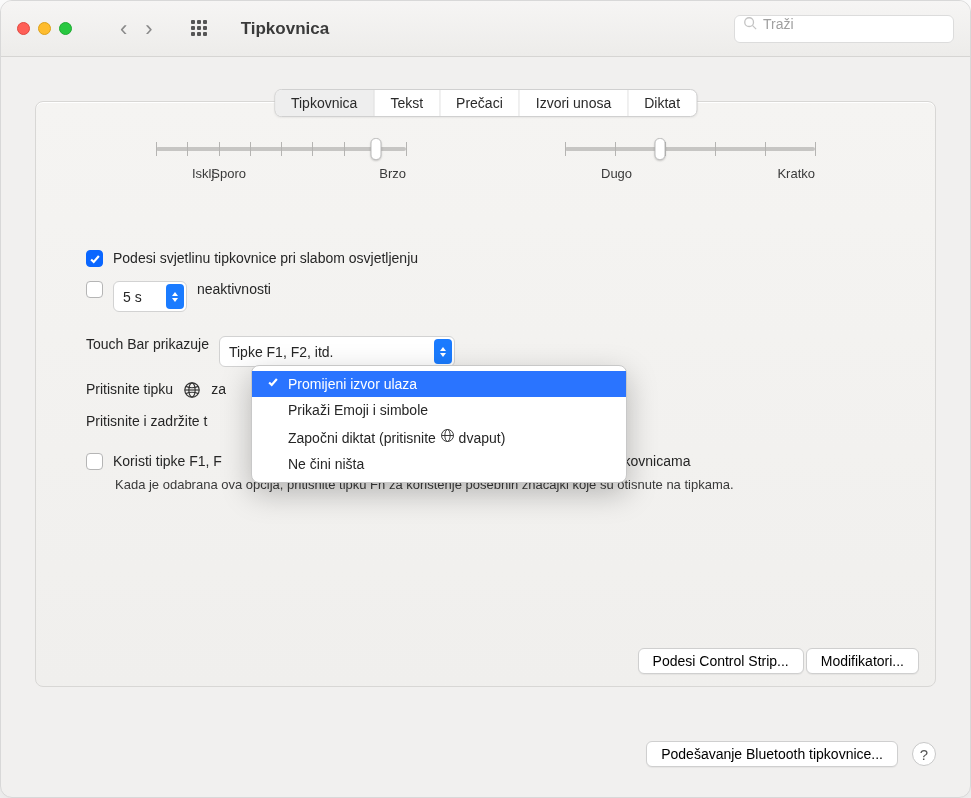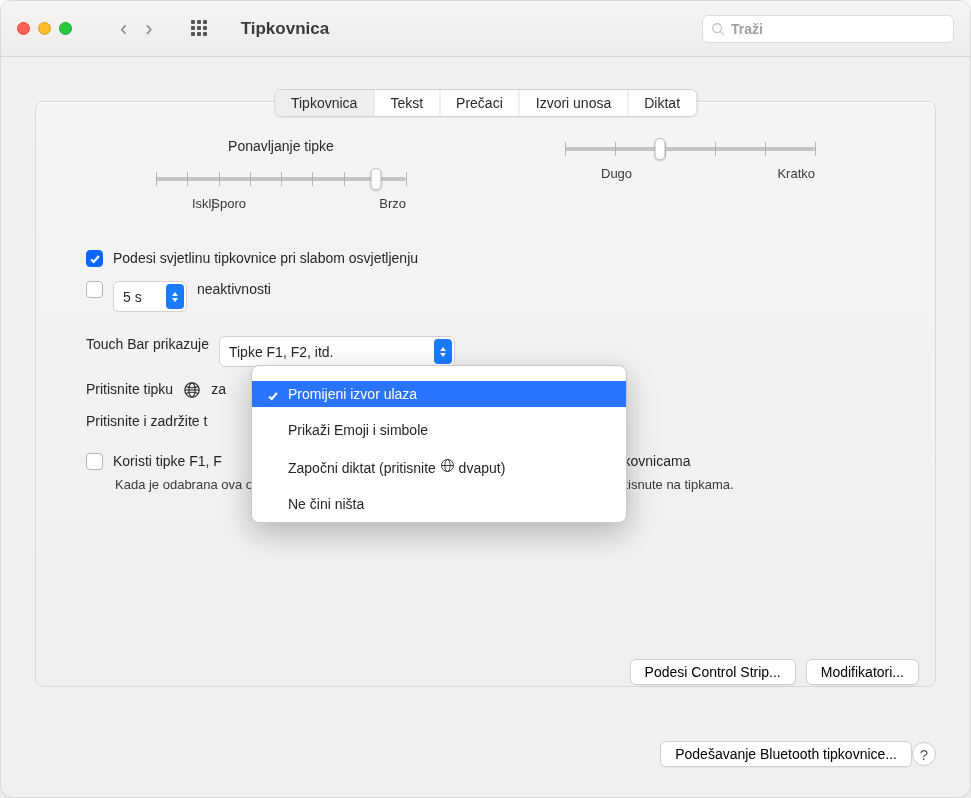--- a/index.html
+++ b/index.html
@@ -35,23 +35,23 @@
   .nav{display:flex;gap:6px;margin-left:28px;}
   .nav .chev{font-size:22px;color:#8a8a8a;padding:0 6px;cursor:default;}
   .grid-icon{
     width:18px;height:18px;display:inline-grid;
     grid-template-columns:repeat(3,4px);grid-template-rows:repeat(3,4px);
     gap:2px;margin-left:18px;
   }
   .grid-icon span{background:#555;border-radius:1px;}
   .title{font-size:17px;font-weight:600;color:#3a3a3a;margin-left:18px;}
   .search{
-    margin-left:auto;width:252px;height:28px;background:#fff;
-    border:1px solid #dcdcdc;border-radius:6px;display:flex;align-items:center;
-    padding:0 8px;gap:6px;color:#a0a0a0;font-size:14px;font-weight:bold;
+    margin-left:auto;width:220px;height:28px;background:#fff;
+    border:1px solid #dcdcdc;border-radius:6px;display:flex;
+    padding:0 8px;gap:6px;color:#a0a0a0;font-size:14px;
   }
   .search svg{width:14px;height:14px;opacity:.5;}
 
   
   .content{position:relative;height:calc(100% - 56px);}
   .inner-panel{
     position:absolute;left:34px;right:34px;top:44px;bottom:110px;
     background:linear-gradient(#f5f4f2,#f0efed);
     border:1px solid #d8d7d5;border-radius:8px;
     box-shadow:inset 0 1px 0 #fff;
@@ -123,41 +123,41 @@
   .globe{display:inline-flex;vertical-align:middle;}
   .globe svg{width:18px;height:18px;}
 
   
   .dropdown{
     position:absolute;left:250px;top:308px;width:376px;
     background:#fff;border:1px solid #c8c8c8;border-radius:8px;
     box-shadow:0 10px 30px rgba(0,0,0,.25);padding:5px 0;z-index:10;
   }
   .dd-item{
-    display:flex;align-items:flex-end;gap:8px;padding:5px 14px 5px 14px;font-size:14px;
-    color:#262626;cursor:default;margin-top:10px;
+    display:flex;align-items:flex-start;gap:8px;padding:5px 14px 5px 14px;font-size:14px;
+    color:#262626;cursor:default;
   }
   .dd-item.selected{background:#2a74ff;color:#fff;}
   .dd-check{width:14px;display:flex;justify-content:center;}
   .dd-item.selected .dd-check svg{stroke:#fff;}
   .dd-check svg{stroke:#262626;width:12px;height:12px;stroke-width:2.5;fill:none;}
   .dd-item .globe-small svg{width:15px;height:15px;}
 
   
   .panel-btn-row{
-    position:absolute;right:16px;bottom:1px;display:flex;gap:10px;margin-top:16px;
+    position:absolute;right:16px;bottom:12px;display:flex;gap:2px;margin-top:16px;
   }
   .btn{
     height:26px;background:#fff;border:1px solid #cfcfcf;border-radius:6px;
     font-size:14px;padding:0 14px;display:flex;align-items:center;box-shadow:0 1px 1px rgba(0,0,0,.05);
     cursor:default;
   }
 
   .bottom-row{
-    position:absolute;right:34px;bottom:30px;display:flex;align-items:center;
+    position:absolute;right:34px;bottom:30px;display:flex;gap:14px;align-items:center;
   }
   .help{
     width:24px;height:24px;border:1px solid #c8c8c8;border-radius:50%;background:#fff;
     display:flex;align-items:center;justify-content:center;font-size:15px;color:#555;
   }
 </style>
 </head>
 <body>
 
 <div class="window">
@@ -200,21 +200,20 @@
       <div class="tab"><span>Tekst</span></div>
       <div class="tab"><span>Prečaci</span></div>
       <div class="tab"><span>Izvori unosa</span></div>
       <div class="tab"><span>Diktat</span></div>
     </div>
 
     <div class="inner-panel">
 
       <div class="sliders-row">
         <div class="slider-group">
-          <div class="slider-label">Ponavljanje tipke</div>
           <div class="slider-track">
             <div class="slider-rail"></div>
             <div class="tick" style="left:0%"></div>
               <div class="tick" style="left:12.5%"></div>
             <div class="tick" style="left:25%"></div>
               <div class="tick" style="left:37.5%"></div>
             <div class="tick" style="left:50%"></div>
               <div class="tick" style="left:62.5%"></div>
             <div class="tick" style="left:75%"></div>
               <div class="tick" style="left:87.5%"></div>

